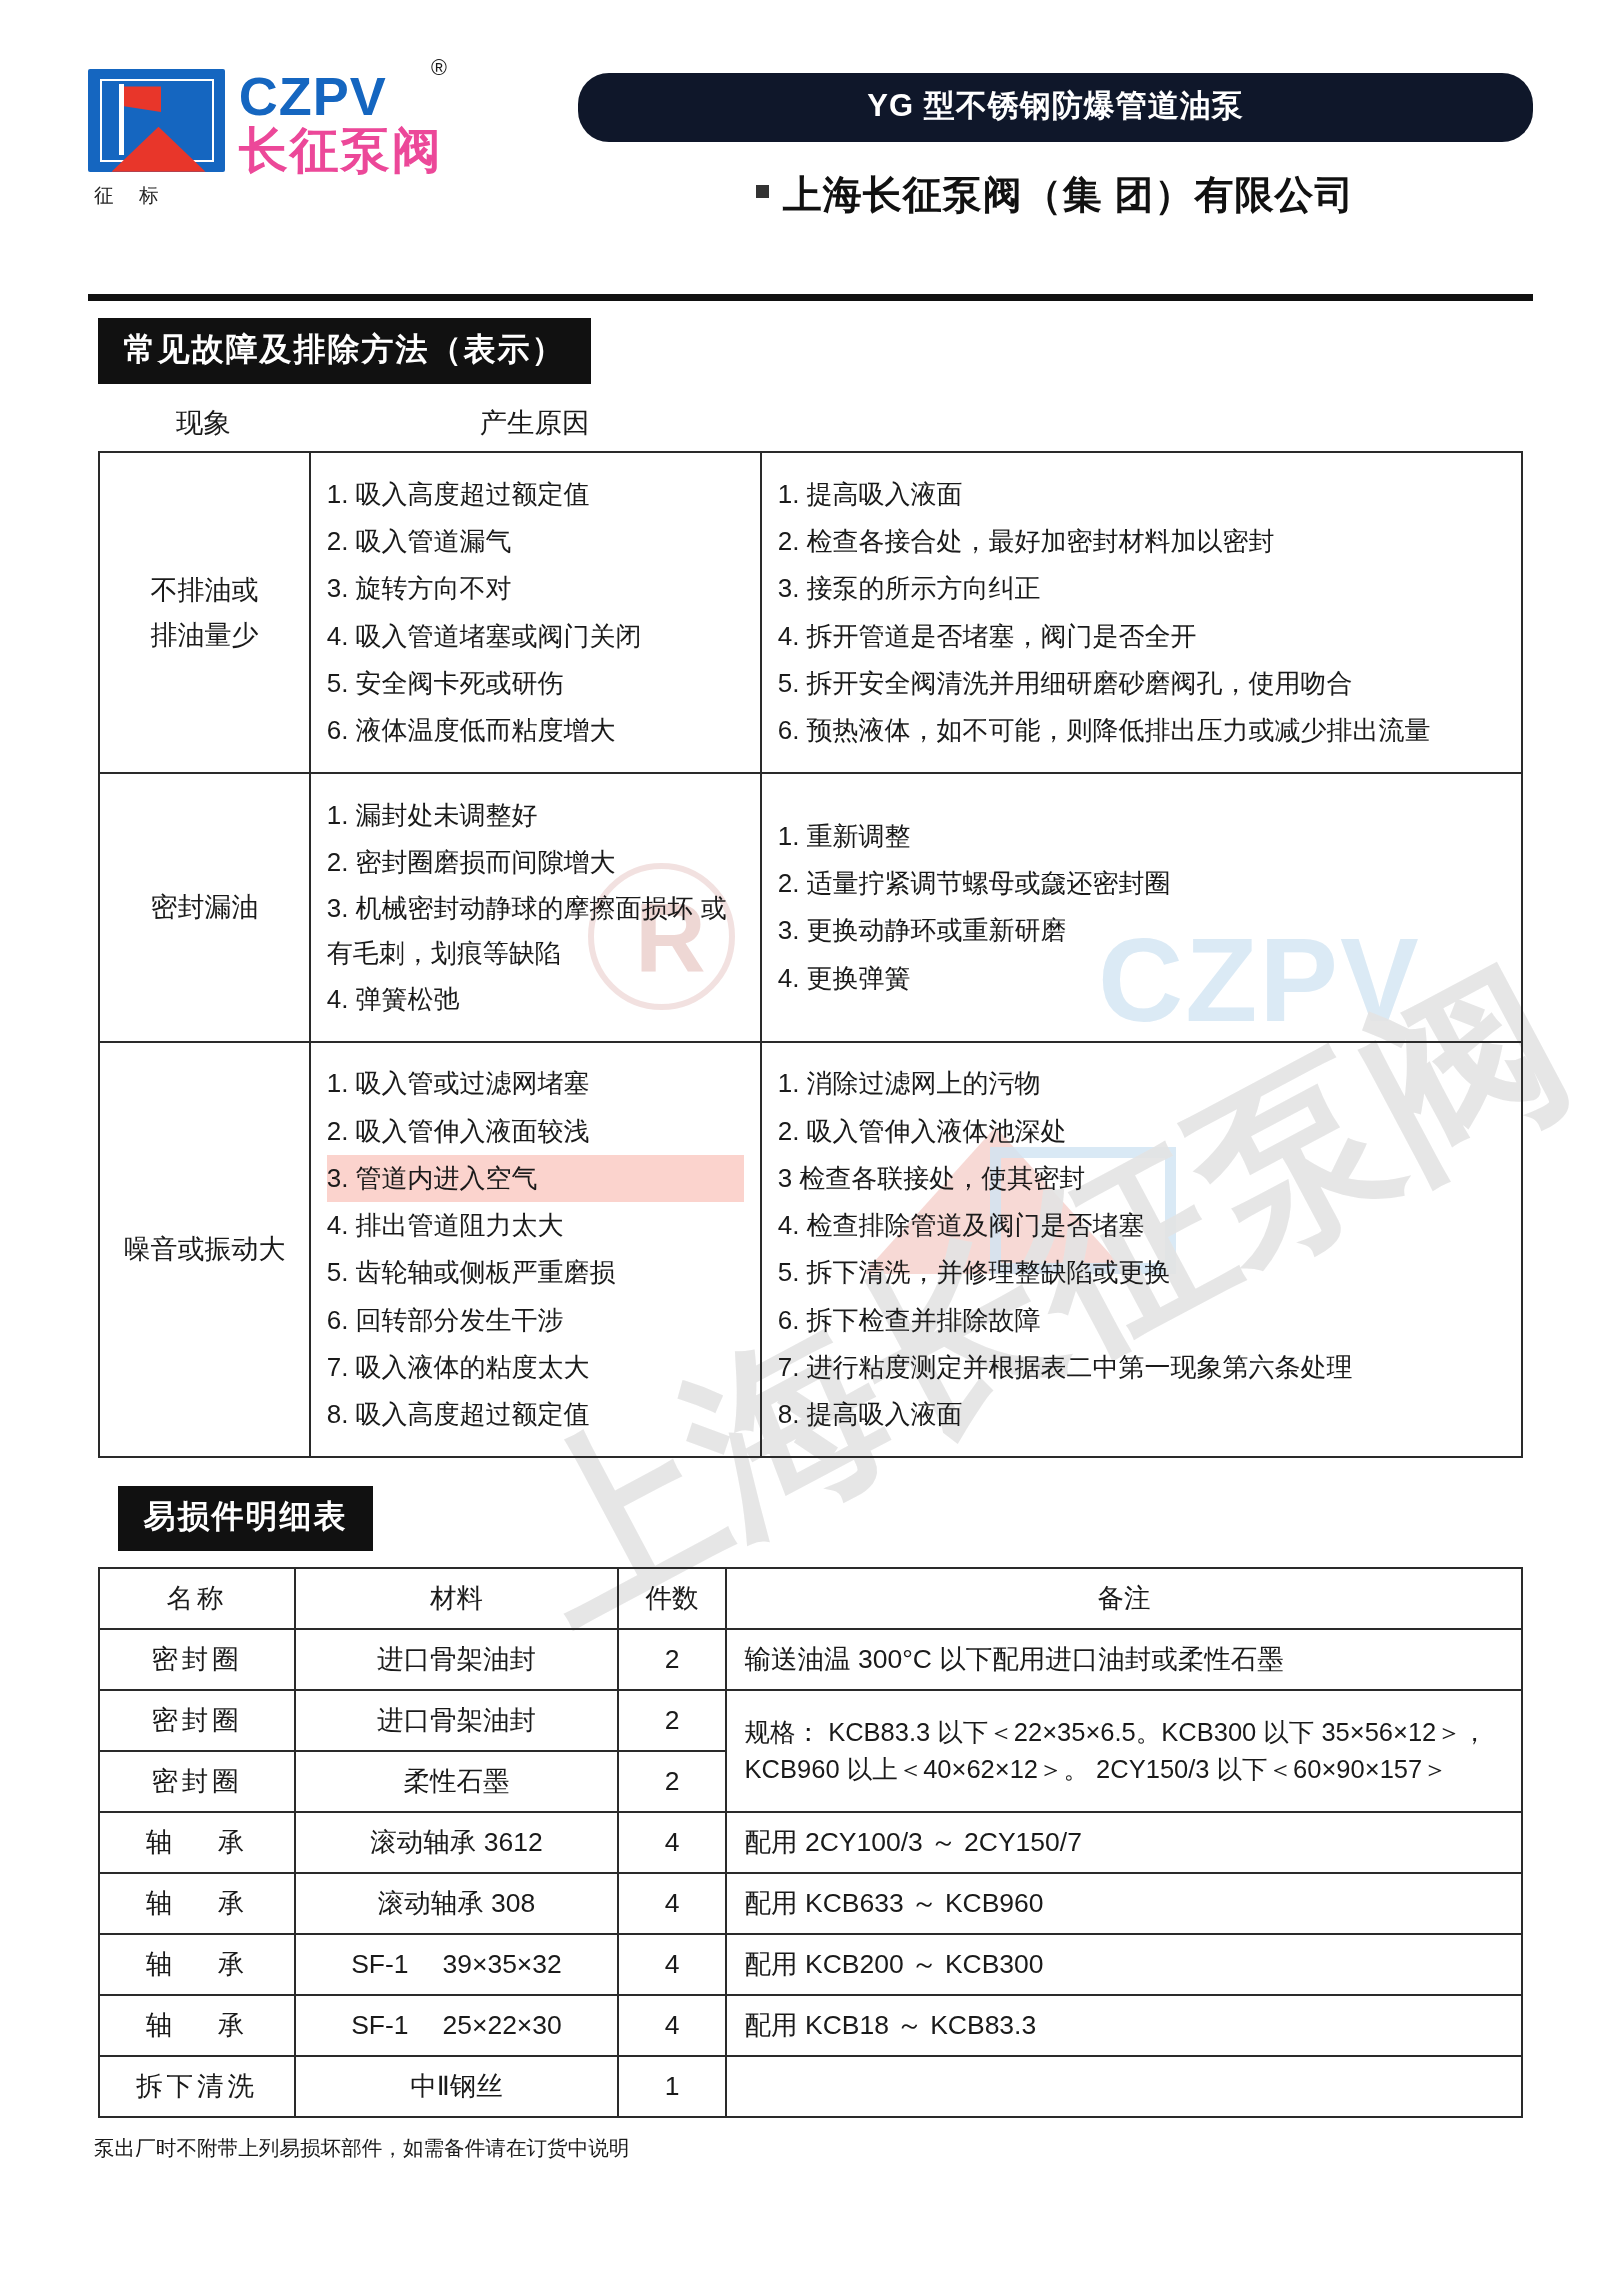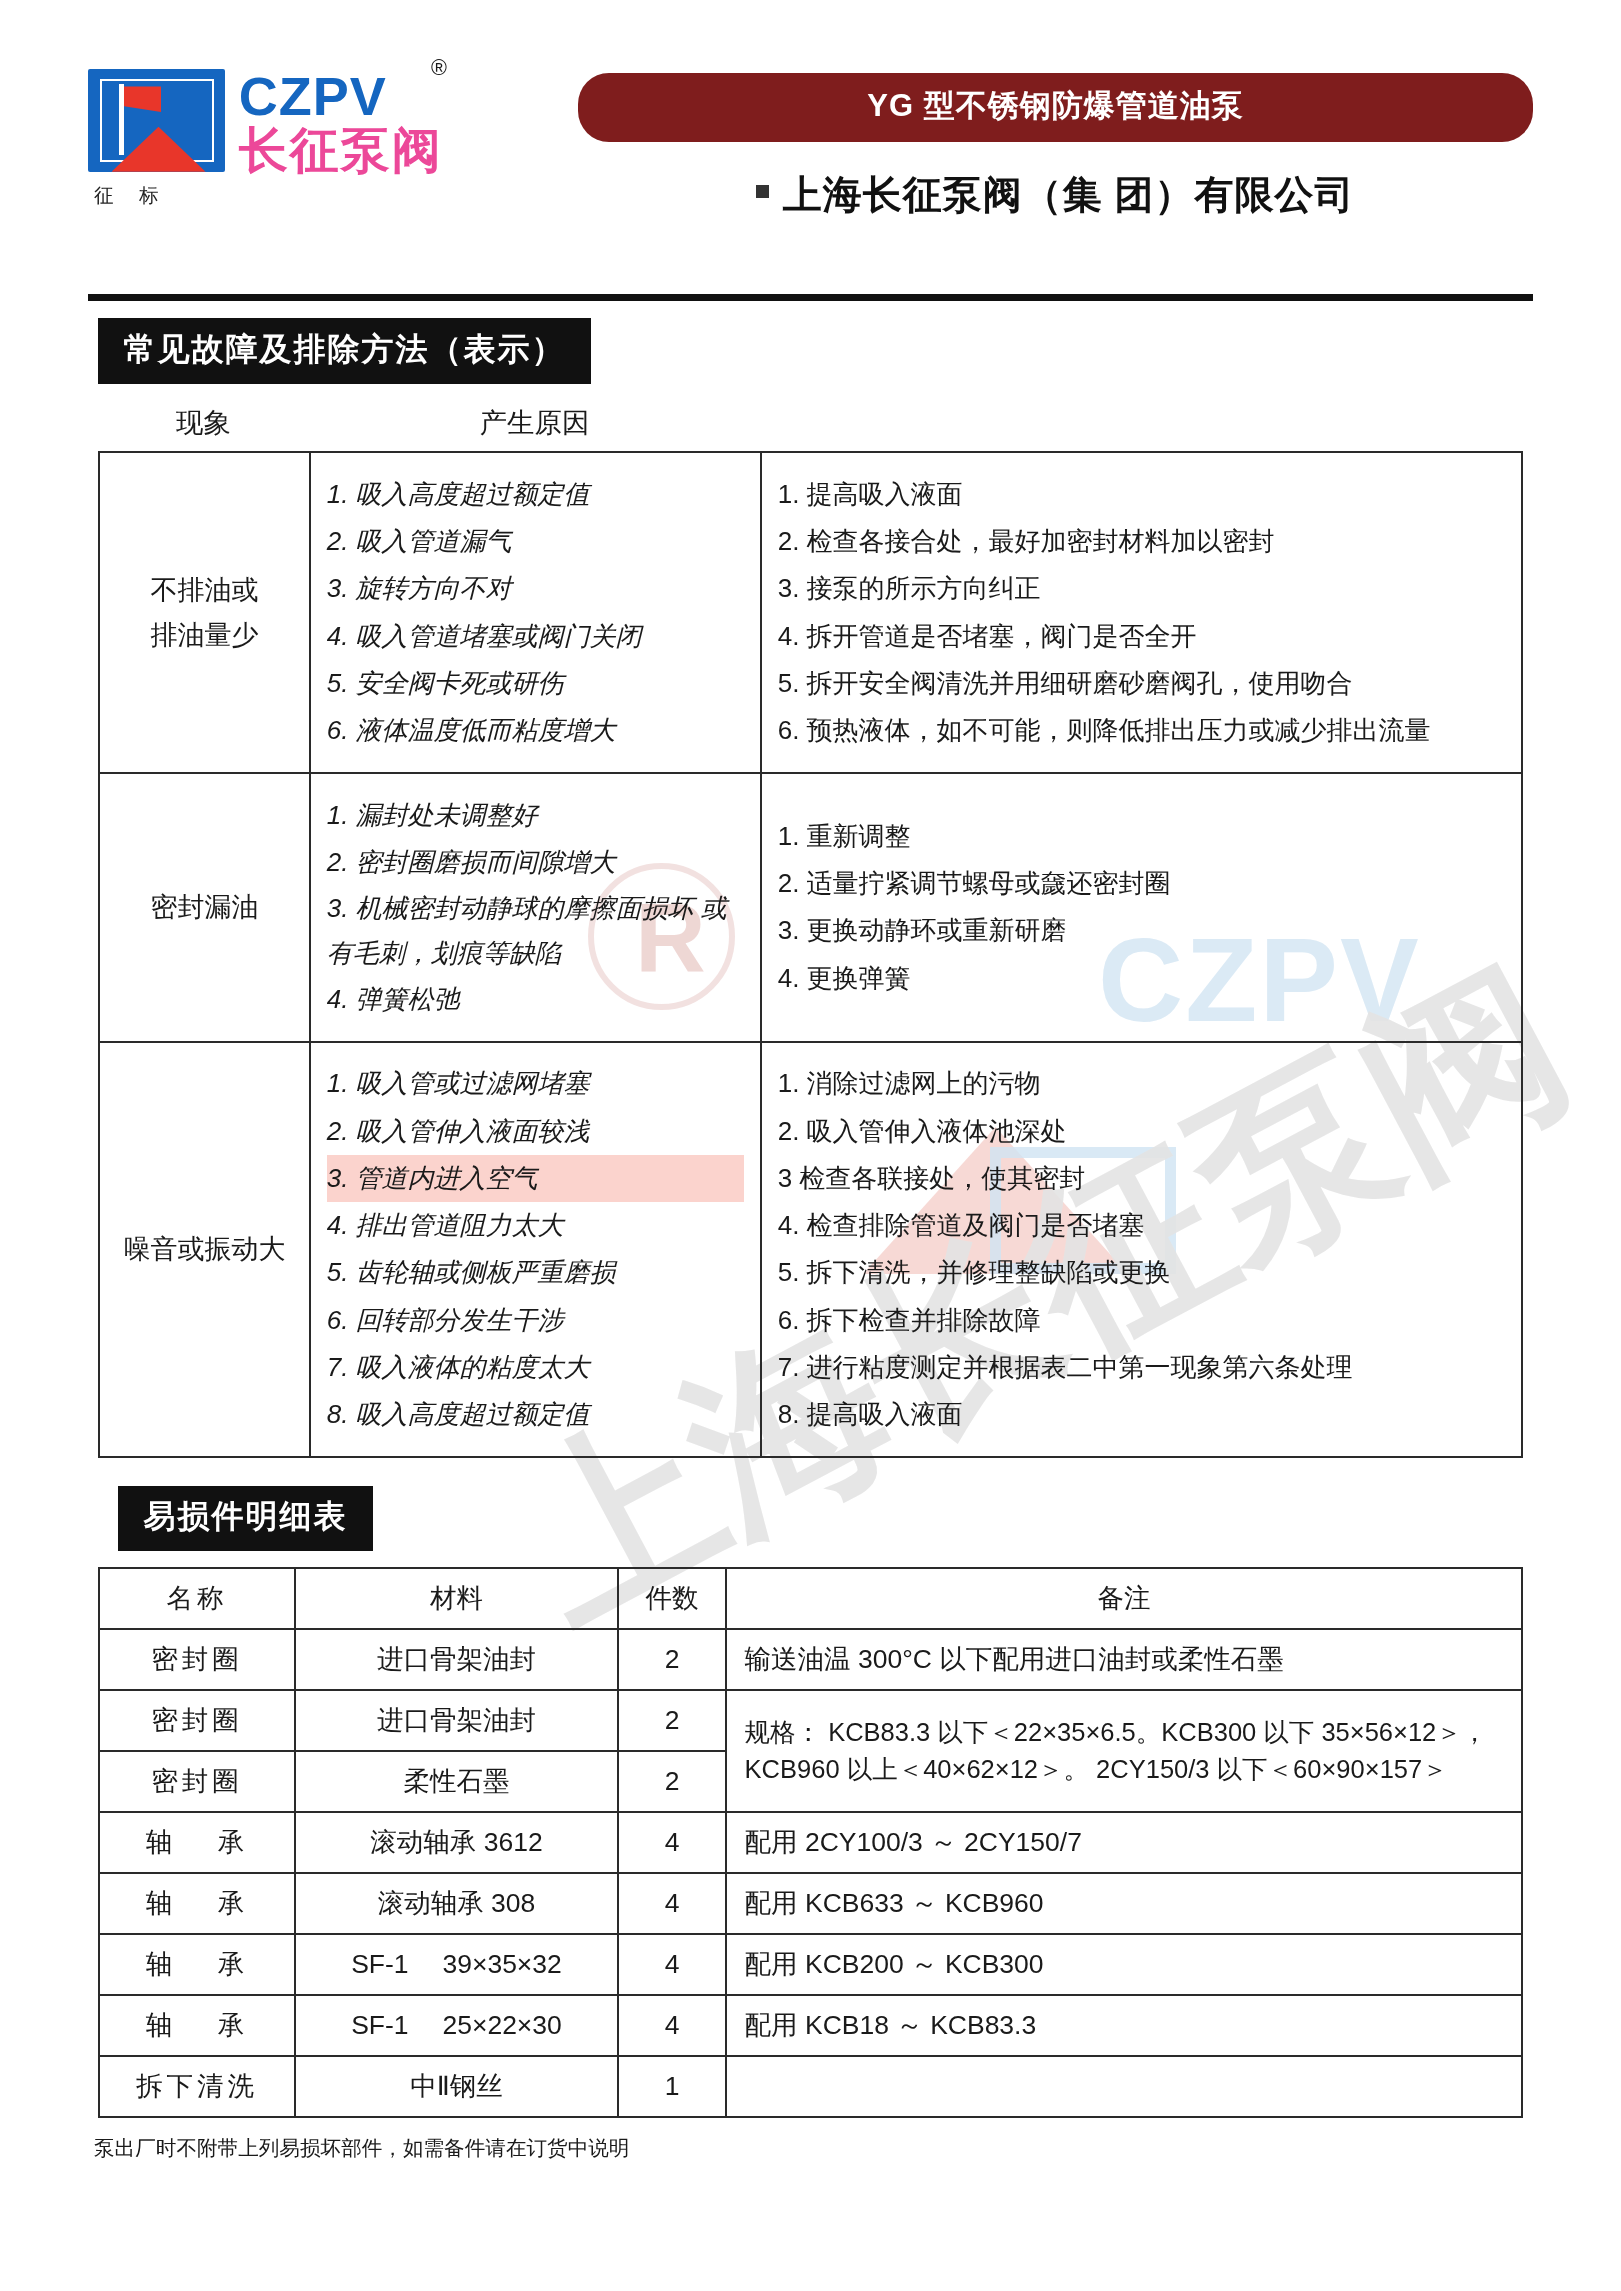--- a/index.html
+++ b/index.html
@@ -91,21 +91,21 @@
     color: #222;
     letter-spacing: 25.5px;
     padding-left: 5.9px;
   }
 
   .header-right {
     flex: 1;
     padding-left: 29px;
   }
   .title-bar {
-    background: #7f1d1d;
+    background: #0f172a;
     color: #ffffff;
     font-size: 31px;
     font-weight: bold;
     text-align: center;
     padding: 12.7px 0 14.7px 0;
     letter-spacing: 1px;
     margin: 13.7px 0 0 0;
     width: 100%;
     border-radius: 31px;
   }
@@ -212,21 +212,21 @@
     border: 2px solid #2a2a2a;
     vertical-align: middle;
     padding: 17.6px 15.7px;
   }
   .fault-table td.sym {
     width: 211px;
     text-align: center;
     font-size: 27px;
     line-height: 1.65;
   }
-  .fault-table td.cause { width: 451px; font-style: italic; }
+  .fault-table td.cause { width: 451px; }
   .fault-table ol {
     margin: 0; padding: 0; list-style: none;
   }
   .fault-table li {
     line-height: 1.82;
     white-space: nowrap;
   }
   .fault-table li.wrap { white-space: normal; line-height: 1.72; }
   .fault-table td.remedy li { white-space: nowrap; }
   .hl { background: #fbd3cd; }

